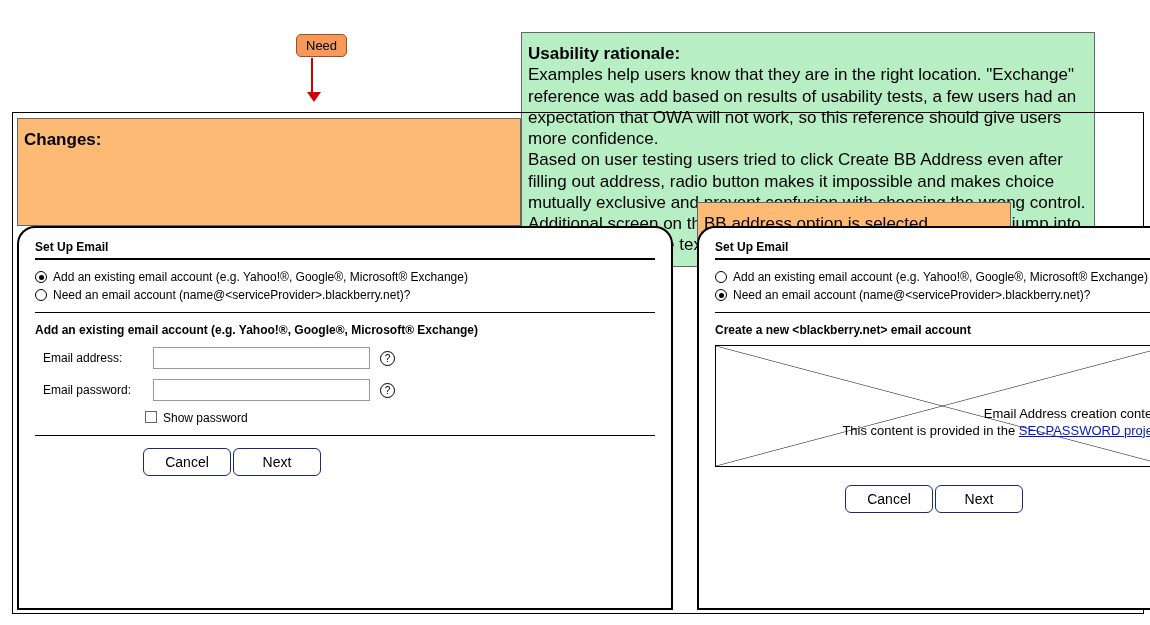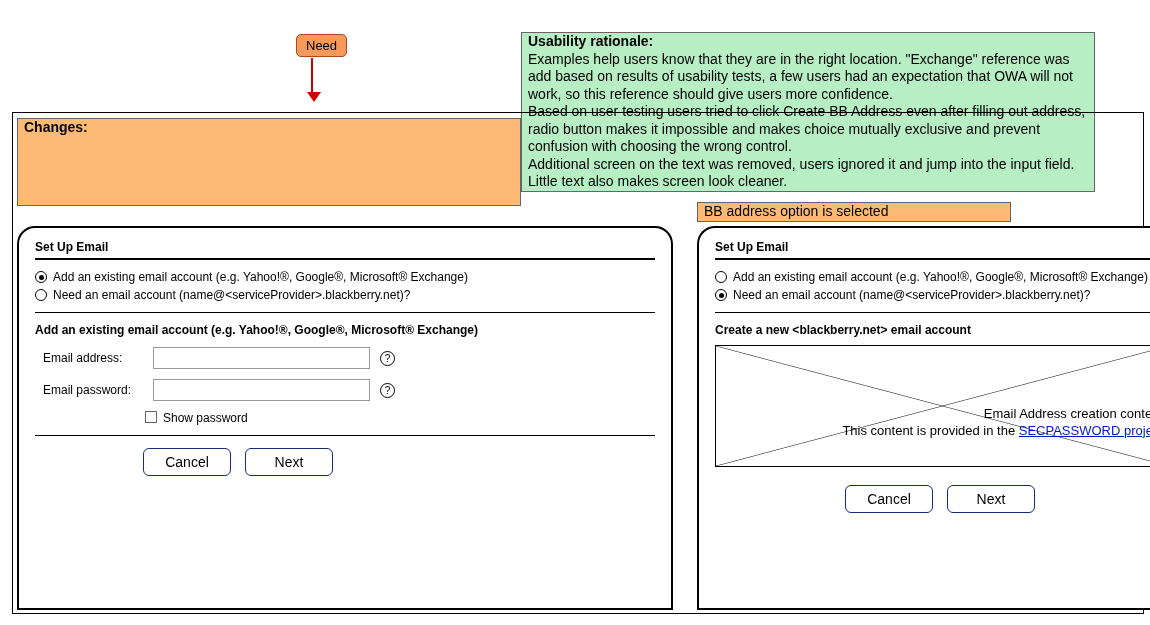--- a/index.html
+++ b/index.html
@@ -1,40 +1,40 @@
 <!DOCTYPE html>
 <html><head>
 <meta charset="utf-8">
 <style>
   html,body{margin:0;padding:0;font-family:Helvetica,Arial,sans-serif;font-size:12px;color:#000;background:#fff}
   .canvas{position:relative;width:1150px;height:625px}
   .frame{position:absolute;left:12px;top:112px;width:1130px;height:500px;border:1.5px solid #000}
   .start{position:absolute;left:296px;top:34px;padding:3px 9px;background:#f59a5b;border:1.5px solid #a84b20;border-radius:5px;font-size:13px}
   .arrow{position:absolute;left:311px;top:58px;width:0;height:34px;border-left:2px solid #d00000}
   .arrow::after{content:"";position:absolute;left:-6px;top:34px;border-left:7px solid transparent;border-right:7px solid transparent;border-top:10px solid #d00000}
-  .note{position:absolute;border:1px solid #666;padding:0 6px;font-size:14px;line-height:1.25}
+  .note{position:absolute;border:1px solid #666;padding:10px 6px;font-size:17px;line-height:1.25}
   .note-yellow{background:#fdba74}
   .note-green{background:#b8eec3}
   .note b{font-weight:bold}
   .note ol{margin:2px 0 0 0;padding-left:14px}
   .panel{position:absolute;border:2px solid #000;border-radius:18px 18px 0 0;padding:12px 16px 8px 16px;background:#fff}
   .panel-title{font-size:12px;font-weight:bold;margin-bottom:4px}
   .rule{height:2px;background:#000;margin:4px 0 10px 0}
   .thinrule{height:1px;background:#000;margin:10px 0}
   .radio-row{display:flex;align-items:center;margin:4px 0}
   .radio{width:10px;height:10px;border:1.5px solid #000;border-radius:50%;margin-right:6px;display:flex;align-items:center;justify-content:center;flex-shrink:0}
   .radio.selected::after{content:"";width:5px;height:5px;background:#000;border-radius:50%}
   .subhead{font-weight:bold;font-size:12px;margin:8px 0}
   .field-row{display:flex;align-items:center;margin:10px 8px}
   .field-label{width:110px}
   .field-input{width:215px;height:20px;border:1px solid #999}
   .help{width:13px;height:13px;border:1.5px solid #000;border-radius:50%;margin-left:10px;font-size:10px;display:flex;align-items:center;justify-content:center}
   .check-row{display:flex;align-items:flex-start;margin:6px 0 4px 110px}
   .checkbox{width:10px;height:10px;border:1.5px solid #666;margin-right:6px}
-  .btn-row{display:flex;gap:14px;margin:12px 0 6px 108px}
+  .btn-row{display:flex;gap:2px;margin:12px 0 6px 108px}
   .btn{min-width:86px;padding:5px 0;text-align:center;border:1.5px solid #1a2a7a;border-radius:6px;background:#fff;font-size:14px}
   .placeholder{position:relative;height:120px;border:1px solid #000;margin-top:8px}
   .placeholder svg{position:absolute;inset:0;width:100%;height:100%}
   .placeholder-text{position:absolute;right:6px;top:60px;text-align:right;font-size:13px;line-height:1.3}
   .placeholder-text a{color:#0019c6;text-decoration:underline}
 </style>
 </head>
 <body>
 
 <div class="canvas">

